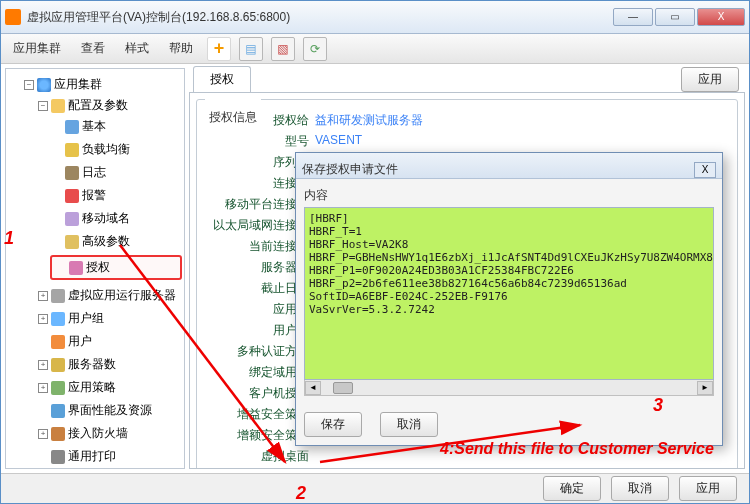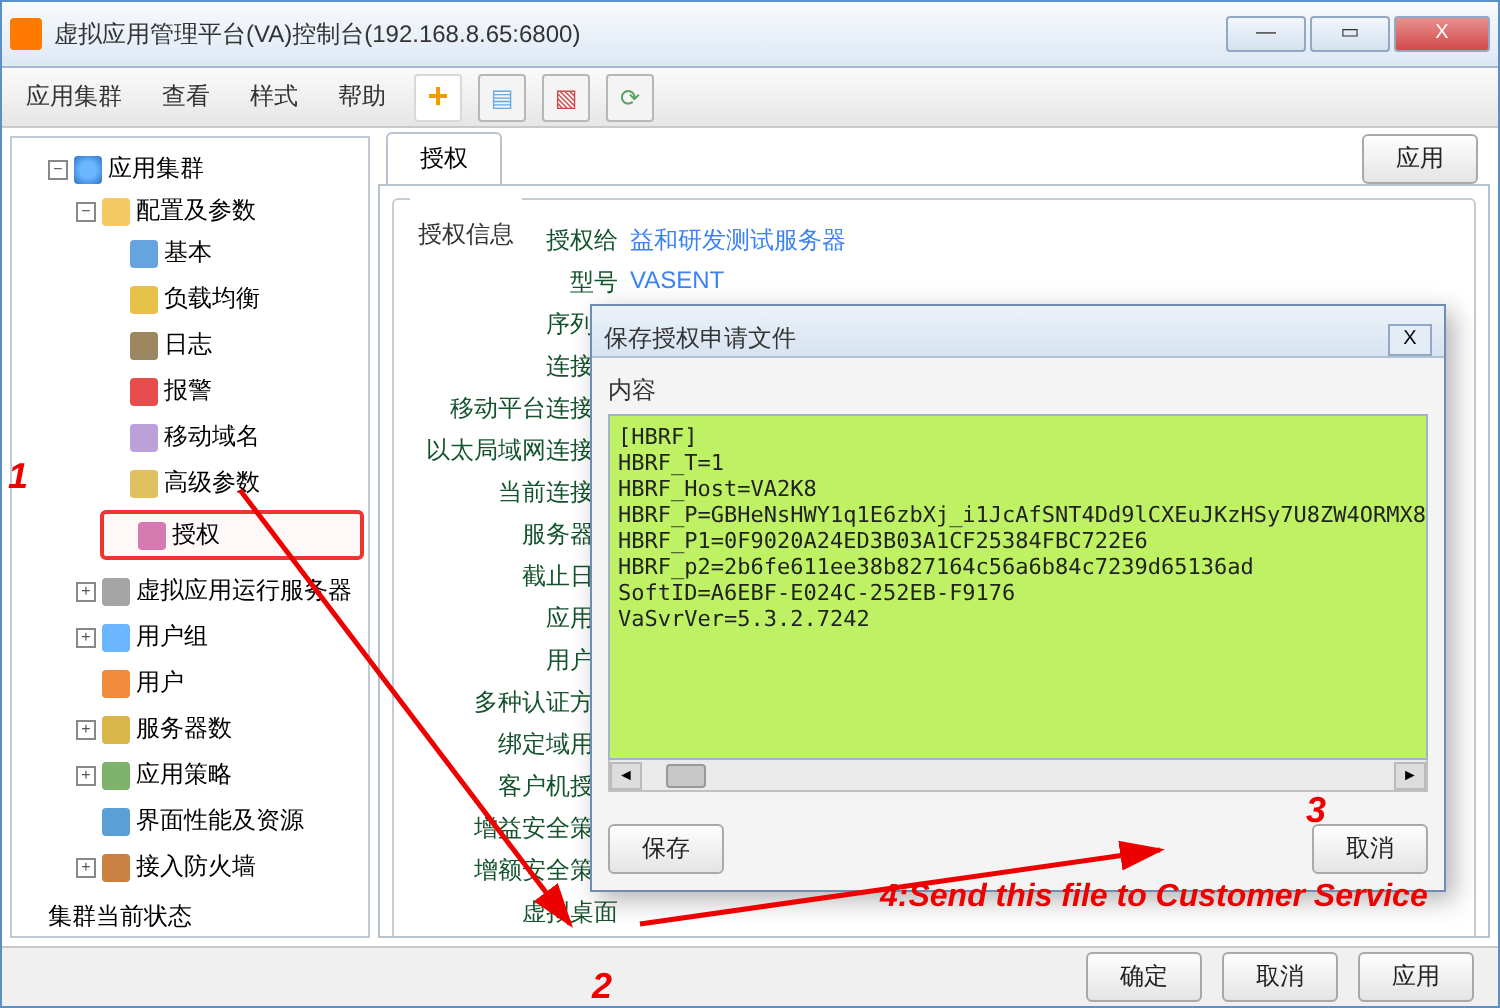--- a/index.html
+++ b/index.html
@@ -56,21 +56,21 @@
 .dlg-titlebar{height:26px;background:linear-gradient(#ecf2f9,#d7e3f1);display:flex;align-items:flex-end;padding:0 6px;border-bottom:1px solid #b1c2d7}
 .dlg-titlebar .t{flex:1;color:#333}
 .dlg-x{width:22px;height:16px;border:1px solid #93a8c4;background:#e4ecf6;font-size:10px;text-align:center;line-height:14px}
 .dlg-body{flex:1;padding:8px;display:flex;flex-direction:column}
 .dlg-body .lbl{margin-bottom:3px;color:#333}
 .dlg-ta{flex:1;border:1px solid #a4b4c8;background:#bef264;padding:4px;font-family:Consolas,monospace;font-size:11px;white-space:pre;overflow:auto;color:#222}
 .dlg-scroll{height:16px;background:#eaeaea;border:1px solid #c0c0c0;border-top:none;display:flex;align-items:center}
 .dlg-scroll .arrow{width:16px;height:14px;background:#ddd;border:1px solid #bbb;font-size:8px;text-align:center;line-height:12px}
 .dlg-scroll .track{flex:1;height:14px;position:relative}
 .dlg-scroll .thumb{position:absolute;left:12px;width:20px;height:12px;top:1px;background:#c8c8c8;border:1px solid #999;border-radius:2px}
-.dlg-btns{display:flex;justify-content:space-between;gap:5px;padding:8px}
+.dlg-btns{display:flex;justify-content:flex-start;gap:18px;padding:8px}
 .marker{position:absolute;color:#e00;font-weight:bold;font-size:18px;font-style:italic;pointer-events:none;font-family:Arial}
 .m1{left:4px;top:228px}
 .m2{left:296px;top:483px}
 .m3{left:653px;top:395px}
 .m4{left:440px;top:440px;font-size:16px;white-space:nowrap}
 svg.arrows{position:absolute;left:0;top:0;width:750px;height:504px;pointer-events:none}
 .footer{height:30px;background:#f0f0f0;border-top:1px solid #c9c9c9;display:flex;align-items:center;justify-content:flex-end;gap:10px;padding:0 12px}
 </style>
 </head>
 <body>
@@ -211,20 +211,27 @@
                   <span class="sp"></span>
                   <span class="ic ic-ui"></span>
                   <span>界面性能及资源</span>
                 </div>
               </li>
             <li>
                 <div class="node">
                   <span class="tgl">+</span>
                   <span class="ic ic-fw"></span>
                   <span>接入防火墙</span>
+                </div>
+              </li>
+            <li>
+                <div class="node">
+                  <span class="sp"></span>
+                  <span class="ic ic-print"></span>
+                  <span>通用打印</span>
                 </div>
               </li>
           </ul>
         </li>
         <li>
             <div class="node">
               <span>集群当前状态</span>
             </div>
           </li>
 

